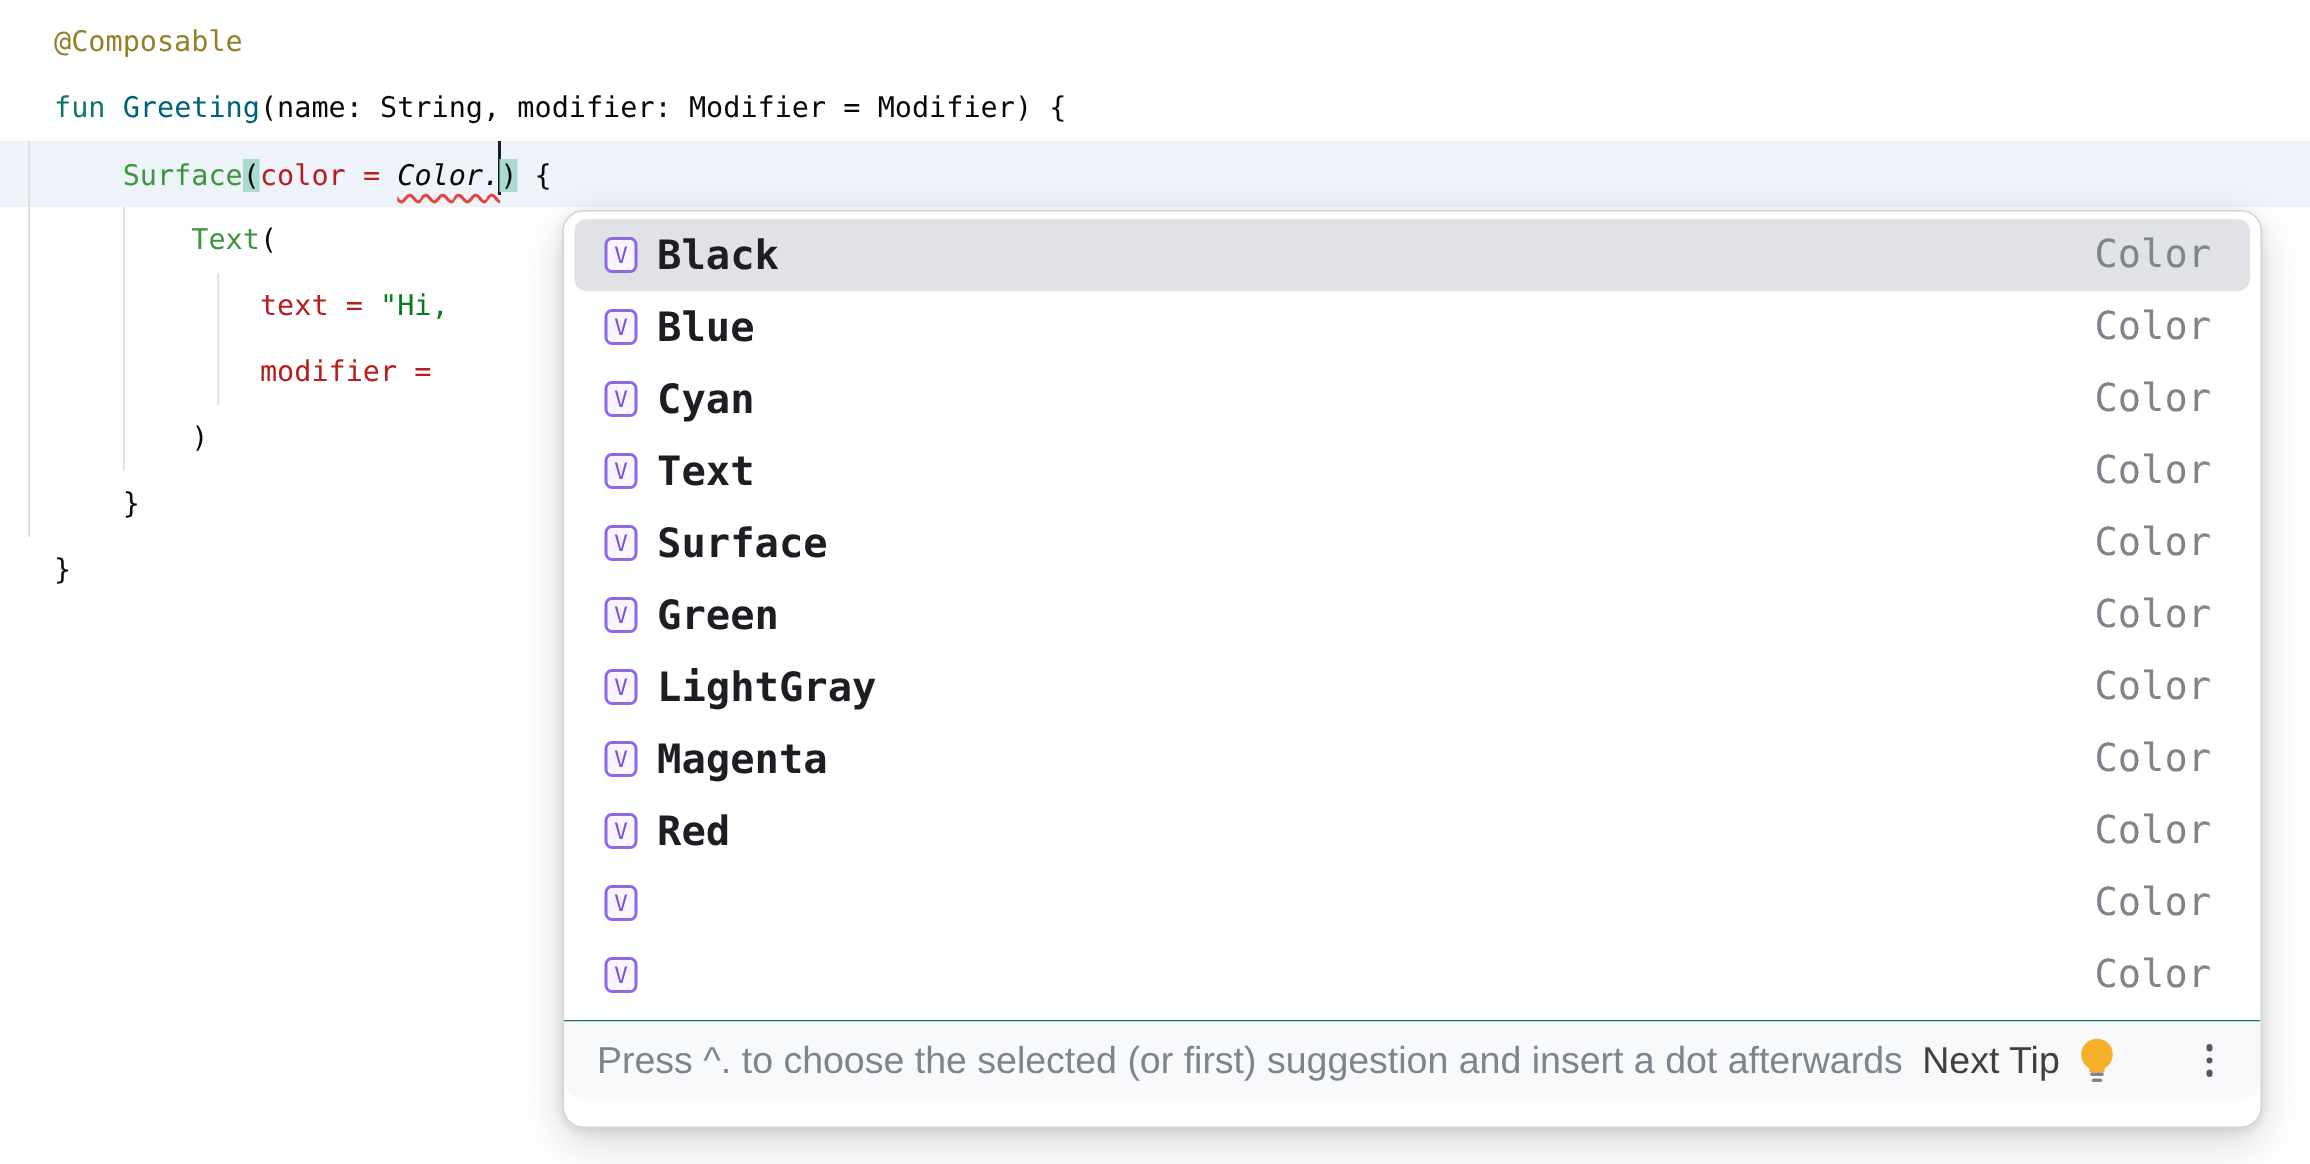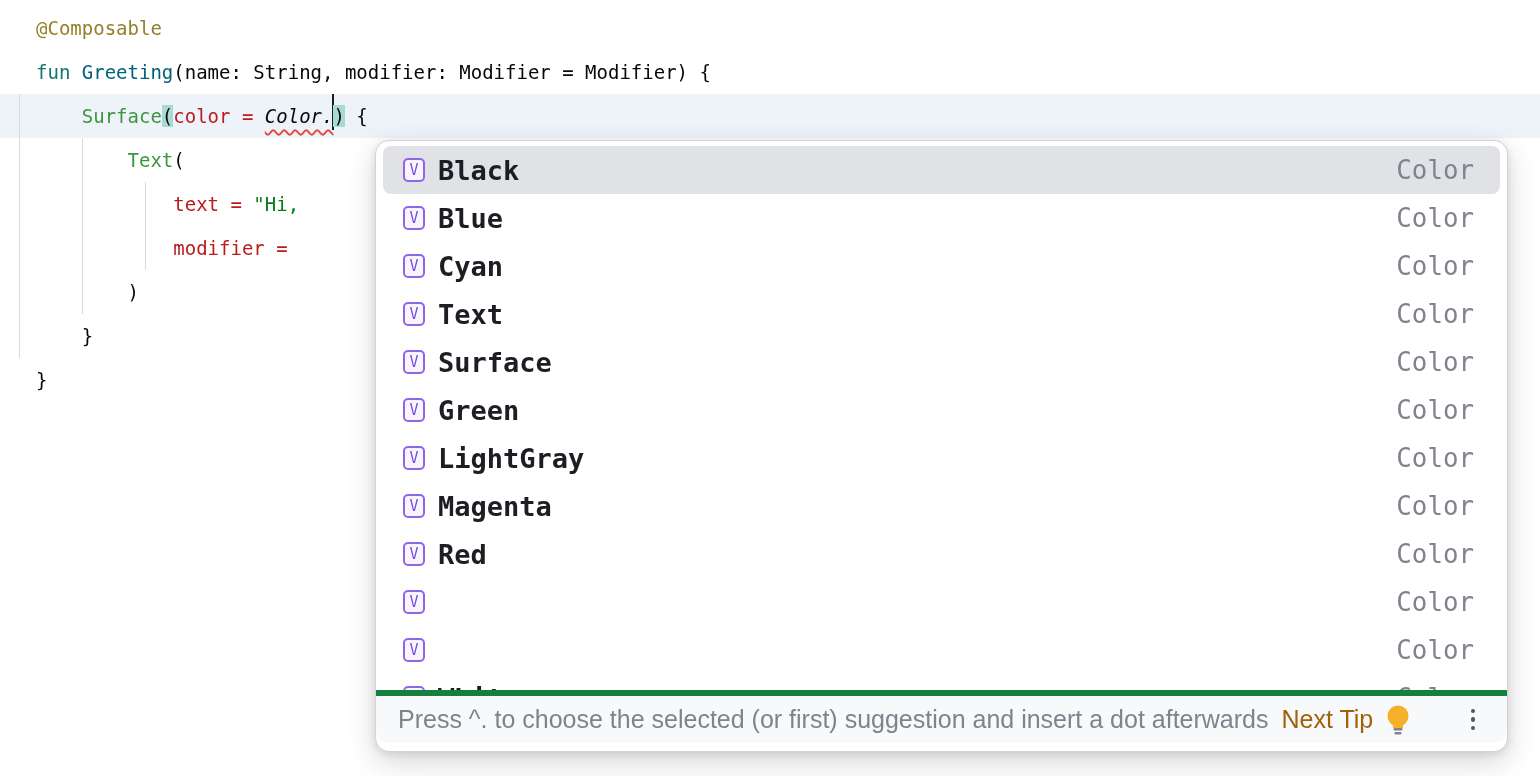--- a/index.html
+++ b/index.html
@@ -42,27 +42,27 @@
   .row { display:flex; align-items:center; height:48px; border-radius:8px; }
   .row.selected { background:#E0E2E6; }
   .val-icon { width:22px; height:24px; margin:0 13px 0 20px; flex:0 0 auto;
               border:2px solid #8E66E6; border-radius:5px; background:#F8F5FF;
               color:#7B4FE0; font-size:15px; line-height:20px; font-weight:500;
               display:flex; align-items:center; justify-content:center; }
   .row-label { font-size:27px; font-weight:bold; color:#1C1E23; }
   .row-type  { margin-left:auto; margin-right:26px; font-size:25.8px; color:#7E838C; }
 
   
-  .hintbar { position:absolute; left:0; right:0; bottom:8px; height:53px;
-             background:#F8F9FB; border-top:6px solid #15803d;
+  .hintbar { position:absolute; left:0; right:0; bottom:18px; height:53px;
+             background:#F8F9FB; border-top:1px solid #15803d;
              border-radius:0 0 13px 13px;
              display:flex; align-items:center; padding:0 22px;
              font-family:"Liberation Sans","DejaVu Sans",sans-serif; font-size:25px; }
   .hint-text { color:#7E838C; white-space:nowrap; }
-  .next-tip  { color:#a16207; margin-left:13px; white-space:nowrap; cursor:pointer;
+  .next-tip  { color:#404040; margin-left:13px; white-space:nowrap; cursor:pointer;
                text-decoration:none; }
   .bulb { margin-left:10px; display:flex; align-items:center; }
   .kebab { margin-left:auto; width:24px; height:30px; display:flex; flex-direction:column;
            align-items:center; justify-content:center; gap:4px; cursor:pointer; }
   .kebab i { width:4.5px; height:4.5px; border-radius:50%; background:#55585E; display:block; }
 </style>
 </head>
 <body>
 
 <div class="editor">

